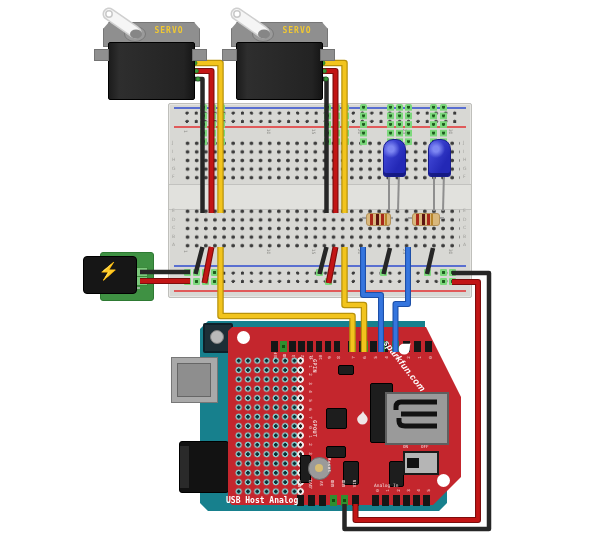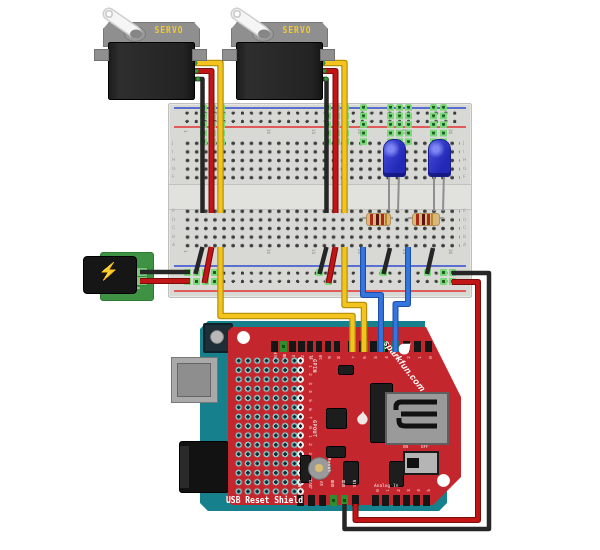--- a/index.html
+++ b/index.html
@@ -318,21 +318,21 @@
       <span class="li">3</span>
       <span class="li">4</span>
       <span class="li">5</span>
     </div>
   <div class="hdr p10" style="left:372px;top:494.5px;width:62px"></div>
 
   <div class="brand">sparkfun.com</div>
   <svg class="abs" style="left:399px;top:341px;transform:rotate(45deg)" width="13" height="15" viewBox="0 0 10 12">
     <path d="M5,0 C6,3 9,4 9,7 A4.5,4.5 0 1 1 0,7 C0,4 4,3 5,0 Z" fill="#fff"></path>
   </svg>
-  <div class="boardname">USB Reset Shield</div>
+  <div class="boardname">USB Host Analog</div>
 
   <svg class="wires" width="600" height="550" viewBox="0 0 600 550">
 
     <g stroke="#8f8f8f" stroke-width="2" fill="none">
       <path d="M389,172 V211"></path>
         <path d="M399,172 L398,211"></path>
       <path d="M434,172 V211"></path>
         <path d="M444,172 L443,211"></path>
     </g>
     <g stroke="#9f9f9f" stroke-width="2.2" fill="none">

